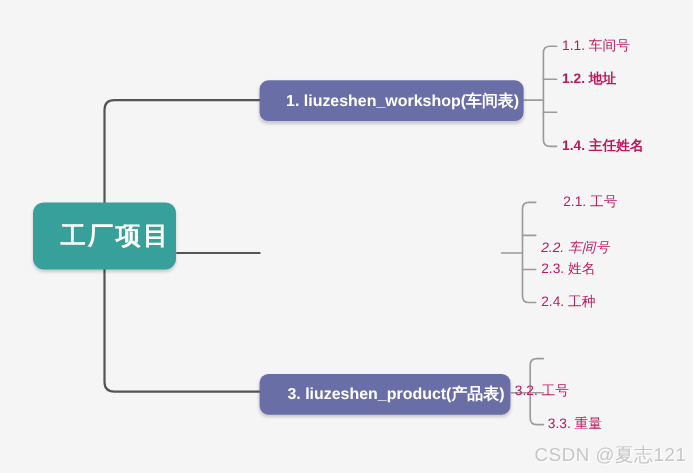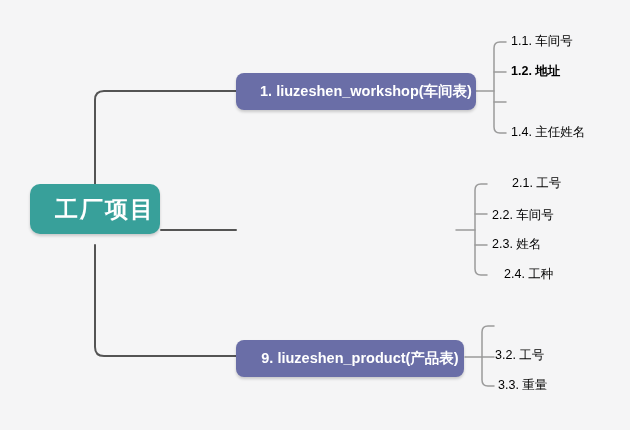--- a/index.html
+++ b/index.html
@@ -9,34 +9,34 @@
     background:#f5f5f6;overflow:hidden;
   }
   .wires{position:absolute;left:0;top:0;width:630px;height:430px;}
   .node{
     position:absolute;display:flex;align-items:center;justify-content:center;
     color:#ffffff;font-weight:bold;box-sizing:border-box;
     box-shadow:0 2px 3px rgba(0,0,0,0.18);
     cursor:default;white-space:nowrap;padding-left:20px;
   }
   .root{
-    left:30px;top:184px;width:130px;height:50px;
+    left:30px;top:184px;width:130px;height:61px;
     background:#38a09a;border-radius:10px;
     font-size:23px;letter-spacing:2px;
   }
   .branch{
     background:#6a6ea7;border-radius:8px;
     font-size:14.5px;
   }
   .branch1{left:236px;top:73px;width:240px;height:37px;}
   .branch2{left:236px;top:213px;width:220px;height:36px;}
   .branch3{left:236px;top:340px;width:228px;height:37px;}
   .leaf{
     position:absolute;transform:translateY(-52%);
-    font-size:12.5px;color:#000000;white-space:nowrap;
+    font-size:12.5px;color:#be185d;white-space:nowrap;
   }
   .watermark{
     position:absolute;right:6px;top:402px;
     font-size:17px;color:#c6c6c6;
     text-shadow:1px 1px 0 #ffffff;
     letter-spacing:0.5px;
   }
 </style>
 </head>
 <body>
@@ -64,28 +64,29 @@
 
       <path d="M465,357 L482,357"></path>
       <path d="M494,326 L488,326 Q482,326 482,332 L482,380 Q482,386 488,386 L494,386"></path>
       <path d="M482,357 L494,357"></path>
     </g>
   </svg>
 
   <div class="node root">工厂项目</div>
 
   <div class="node branch branch1">1. liuzeshen_workshop(车间表)</div>
-  <div class="node branch branch3">9. liuzeshen_product(产品表)</div>
+  <div class="node branch branch3">3. liuzeshen_product(产品表)</div>
 
   <div class="leaf" style="left:511px;top:42px;">1.1. 车间号</div>
   <div class="leaf" style="left:511px;top:72px;font-weight:bold;">1.2. 地址</div>
-  <div class="leaf" style="left:511px;top:133px;">1.4. 主任姓名</div>
+  <div class="leaf" style="left:511px;top:133px;font-weight:bold;">1.4. 主任姓名</div>
 
   <div class="leaf" style="left:512px;top:184px;">2.1. 工号</div>
-  <div class="leaf" style="left:492px;top:216px;">2.2. 车间号</div>
+  <div class="leaf" style="left:492px;top:226px;font-style:italic;">2.2. 车间号</div>
   <div class="leaf" style="left:492px;top:245px;">2.3. 姓名</div>
-  <div class="leaf" style="left:504px;top:275px;">2.4. 工种</div>
+  <div class="leaf" style="left:492px;top:275px;">2.4. 工种</div>
 
-  <div class="leaf" style="left:495px;top:356px;">3.2. 工号</div>
+  <div class="leaf" style="left:468px;top:356px;">3.2. 工号</div>
   <div class="leaf" style="left:498px;top:386px;">3.3. 重量</div>
 
+  <div class="watermark">CSDN @夏志121</div>
 
 </div>
 
 </body></html>

